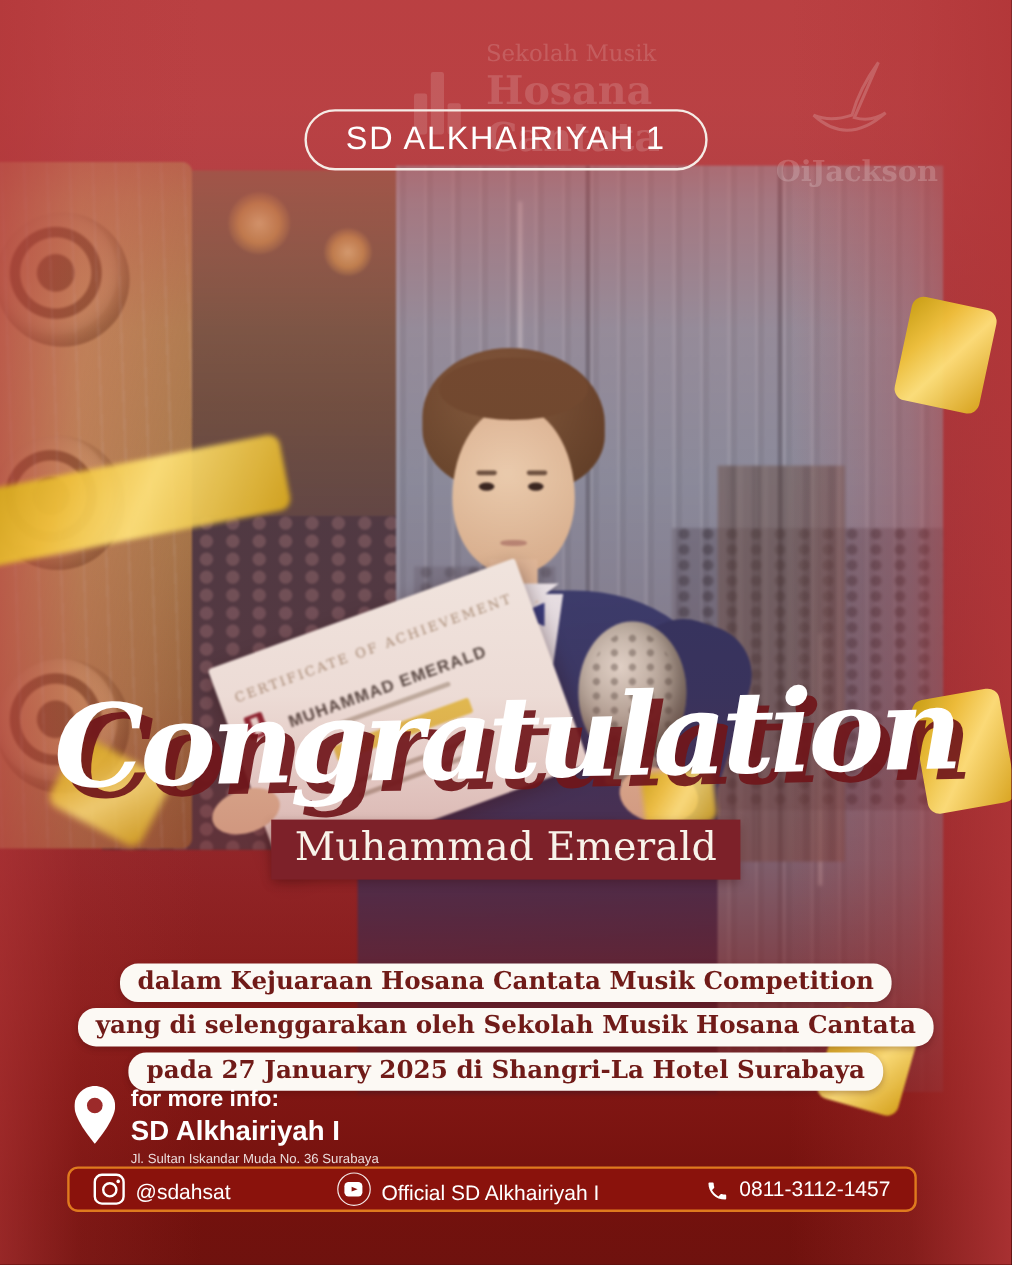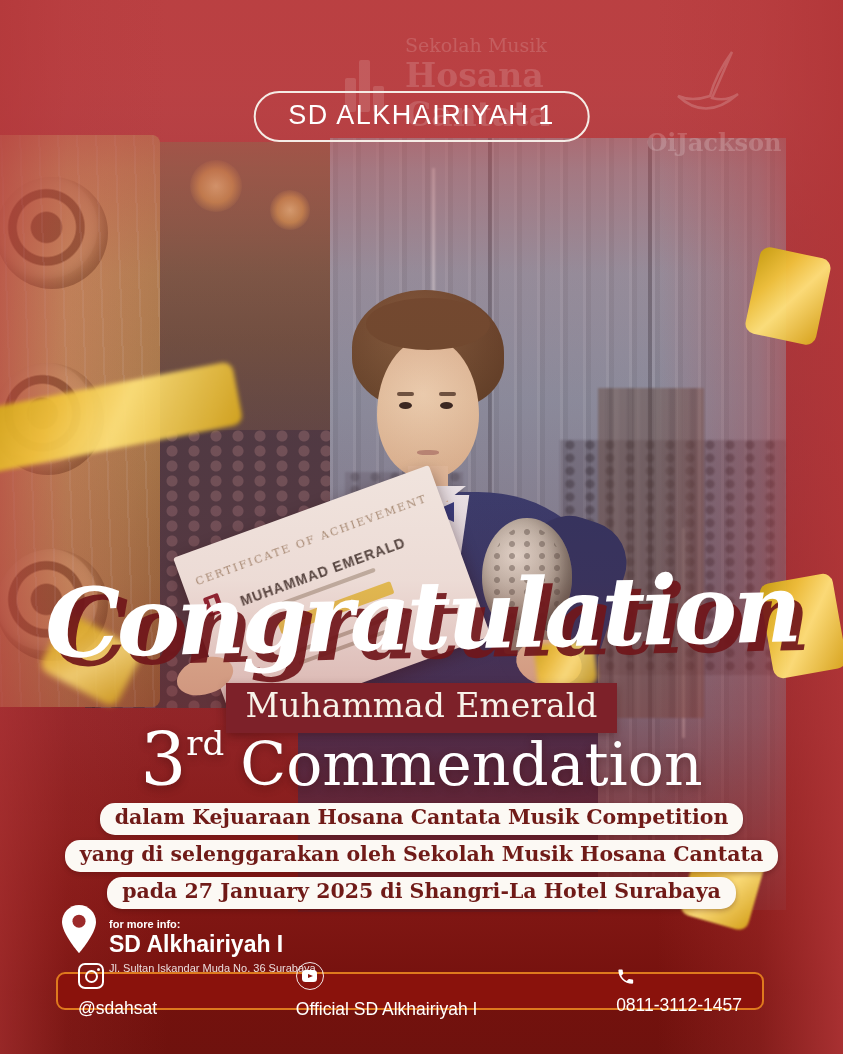--- a/index.html
+++ b/index.html
@@ -97,27 +97,27 @@
   .award-line{left:0;top:718px;width:100%;text-align:center;color:#ffffff;
     font-family:"DejaVu Serif",serif;text-shadow:0 3px 8px rgba(60,10,10,.45);}
   .award-num{font-size:72px;}
   .award-sup{font-size:34px;position:relative;top:-30px;}
   .award-title{font-size:60px;margin-left:16px;}
   .event-pills{left:0;top:803px;width:100%;display:flex;flex-direction:column;align-items:center;gap:5px;}
   .event-pill{background:#fcf9f4;color:#701b18;border-radius:15px;padding:2px 15px 6px;
     font-family:"DejaVu Serif",serif;font-weight:bold;font-size:20.5px;white-space:nowrap;
     box-shadow:0 2px 5px rgba(60,10,10,.3);}
   .contact{left:62px;top:904px;display:flex;gap:13px;align-items:flex-start;color:#fff;}
-  .contact-label{font-size:11px;font-weight:bold;margin-top:14px;}
+  .contact-label{font-size:19px;font-weight:bold;margin-top:2px;}
   .contact-school{font-size:23px;font-weight:bold;margin-top:1px;}
   .contact-address{font-size:11px;opacity:.85;margin-top:4px;}
   .footer-bar{left:56px;top:972px;width:708px;height:38px;background:#8a120c;
     border:2px solid #df7a1e;border-radius:9px;display:flex;align-items:center;
     justify-content:space-between;padding:0 20px;box-sizing:border-box;color:#fff;font-size:17.5px;}
-  .fgroup{display:flex;align-items:flex-start;gap:9px;flex-direction:column;}
+  .fgroup{display:flex;align-items:flex-end;gap:9px;}
   .ig-icon{position:relative;width:22px;height:22px;border:2.2px solid #fff;border-radius:7px;}
   .ig-icon i{position:absolute;left:4.5px;top:4.5px;width:9px;height:9px;border:2.2px solid #fff;border-radius:50%;}
   .ig-icon b{position:absolute;right:2.5px;top:2.5px;width:3px;height:3px;background:#fff;border-radius:50%;}
   .yt-icon{position:relative;width:26px;height:26px;border:1.6px solid rgba(255,255,255,.9);border-radius:50%;}
   .yt-icon i{position:absolute;left:5.5px;top:7px;width:15px;height:11.5px;background:#fff;border-radius:3.5px;}
   .yt-icon b{position:absolute;left:11.5px;top:10.5px;width:0;height:0;border-left:5px solid #8a120c;
     border-top:2.6px solid transparent;border-bottom:2.6px solid transparent;}
   .phone-icon{width:19px;height:19px;}
 </style>
 </head>
@@ -210,23 +210,20 @@
   <div class="abs confetti" style="left:536px;top:642px;width:60px;height:46px;transform:rotate(-6deg);filter:blur(2px);opacity:.85;z-index:26;"></div>
 
   <div class="abs school-pill" style="z-index:40;">SD ALKHAIRIYAH 1</div>
 
   <div class="abs title-script" style="z-index:40;">Congratulation</div>
 
   <div class="abs name-wrap" style="z-index:41;">
     <div class="name-badge">Muhammad Emerald</div>
   </div>
 
-  <div class="abs award-line" style="z-index:40;">
-    <span class="award-num">3</span><span class="award-sup">rd</span><span class="award-title">Commendation</span>
-  </div>
 
   <div class="abs event-pills" style="z-index:40;">
     <div class="event-pill">dalam Kejuaraan Hosana Cantata Musik Competition</div>
     <div class="event-pill">yang di selenggarakan oleh Sekolah Musik Hosana Cantata</div>
     <div class="event-pill">pada 27 January 2025 di Shangri-La Hotel Surabaya</div>
   </div>
 
   <div class="abs contact" style="z-index:40;">
     <svg class="abs" style="position:static;" width="34" height="50" viewBox="0 0 24 34">
       <path d="M12 0C5.4 0 0 5.4 0 12c0 8.4 12 22 12 22s12-13.6 12-22C24 5.4 18.6 0 12 0z" fill="#ffffff"></path>

